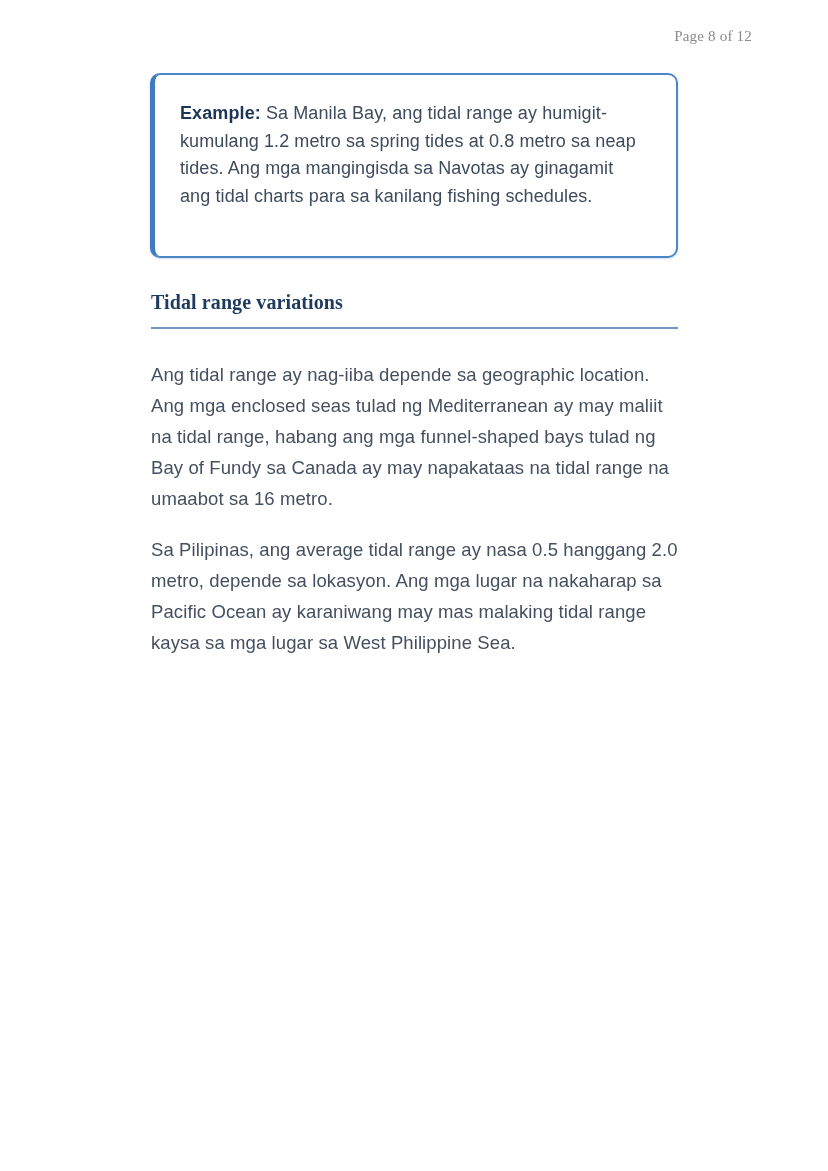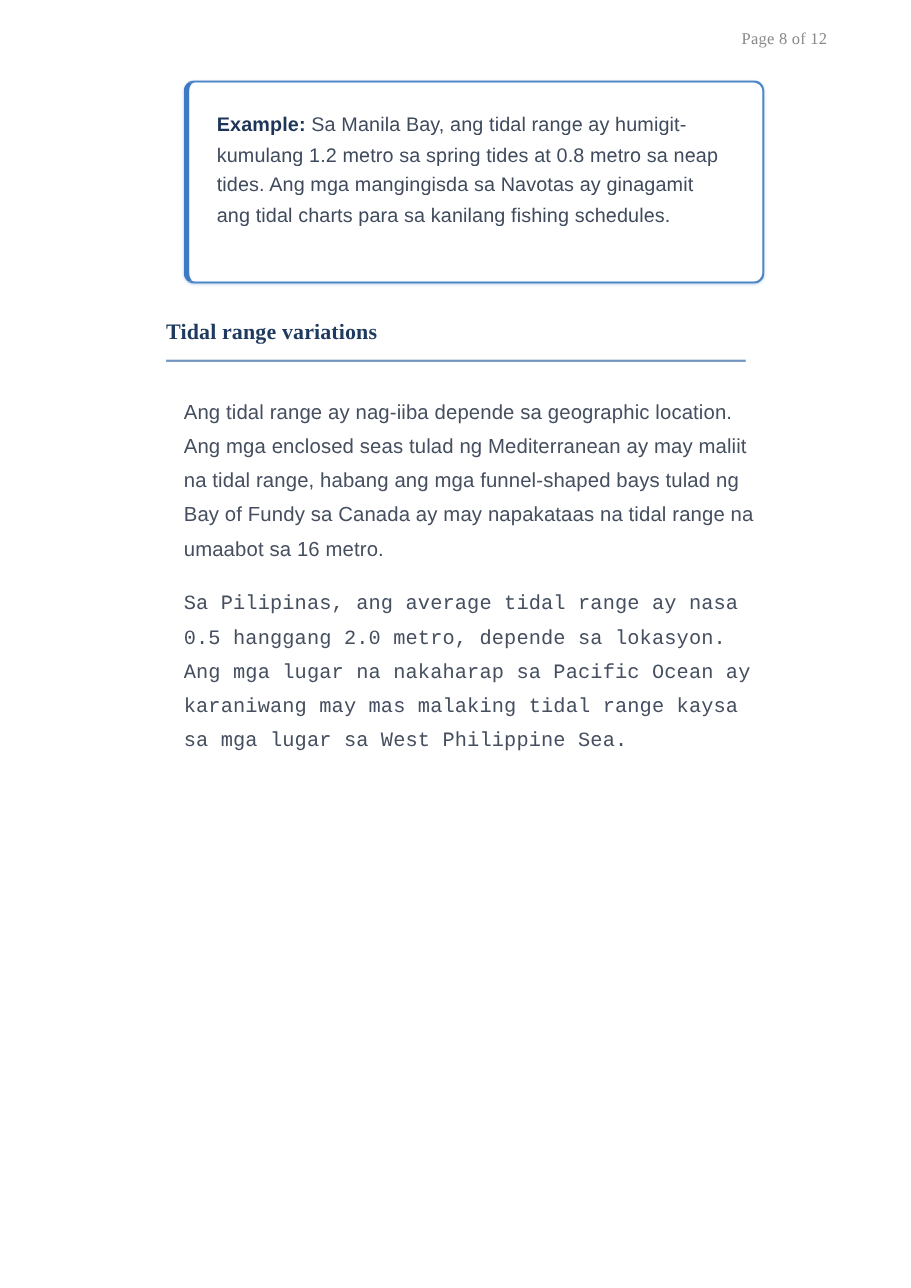--- a/index.html
+++ b/index.html
@@ -25,21 +25,21 @@
     right: 76px;
     font-family: "Liberation Serif", serif;
     font-size: 15px;
     color: #8b8b8b;
     letter-spacing: 0.2px;
   }
 
   .example-box {
     position: absolute;
     top: 73px;
-    left: 167px;
+    left: 150px;
     width: 528px;
     min-height: 185px;
     background: #ffffff;
     border: 2px solid #4d86c6;
     border-left: 5px solid #3e7ac2;
     border-radius: 10px;
     padding: 25px 40px 26px 25px;
     box-shadow: 0 1px 2px rgba(77, 134, 198, 0.25);
   }
 
@@ -73,30 +73,30 @@
   .heading-rule {
     margin-top: 13px;
     width: 100%;
     height: 2px;
     background: #7295bf;
     border: none;
   }
 
   .body-para {
     position: absolute;
-    left: 167px;
+    left: 151px;
     width: 532px;
     font-size: 18.5px;
     line-height: 31px;
     color: #454f5f;
     letter-spacing: 0.1px;
   }
 
   .para-1 { top: 359px; }
-  .para-2 { top: 534px; font-family: Liberation Mono, monospace; }
+  .para-2 { top: 534px; }
 
   .page-footer {
     position: absolute;
     top: 1122px;
     left: 0;
     width: 100%;
     text-align: center;
     font-size: 11px;
     color: #b4b4b4;
     letter-spacing: 0.4px;

